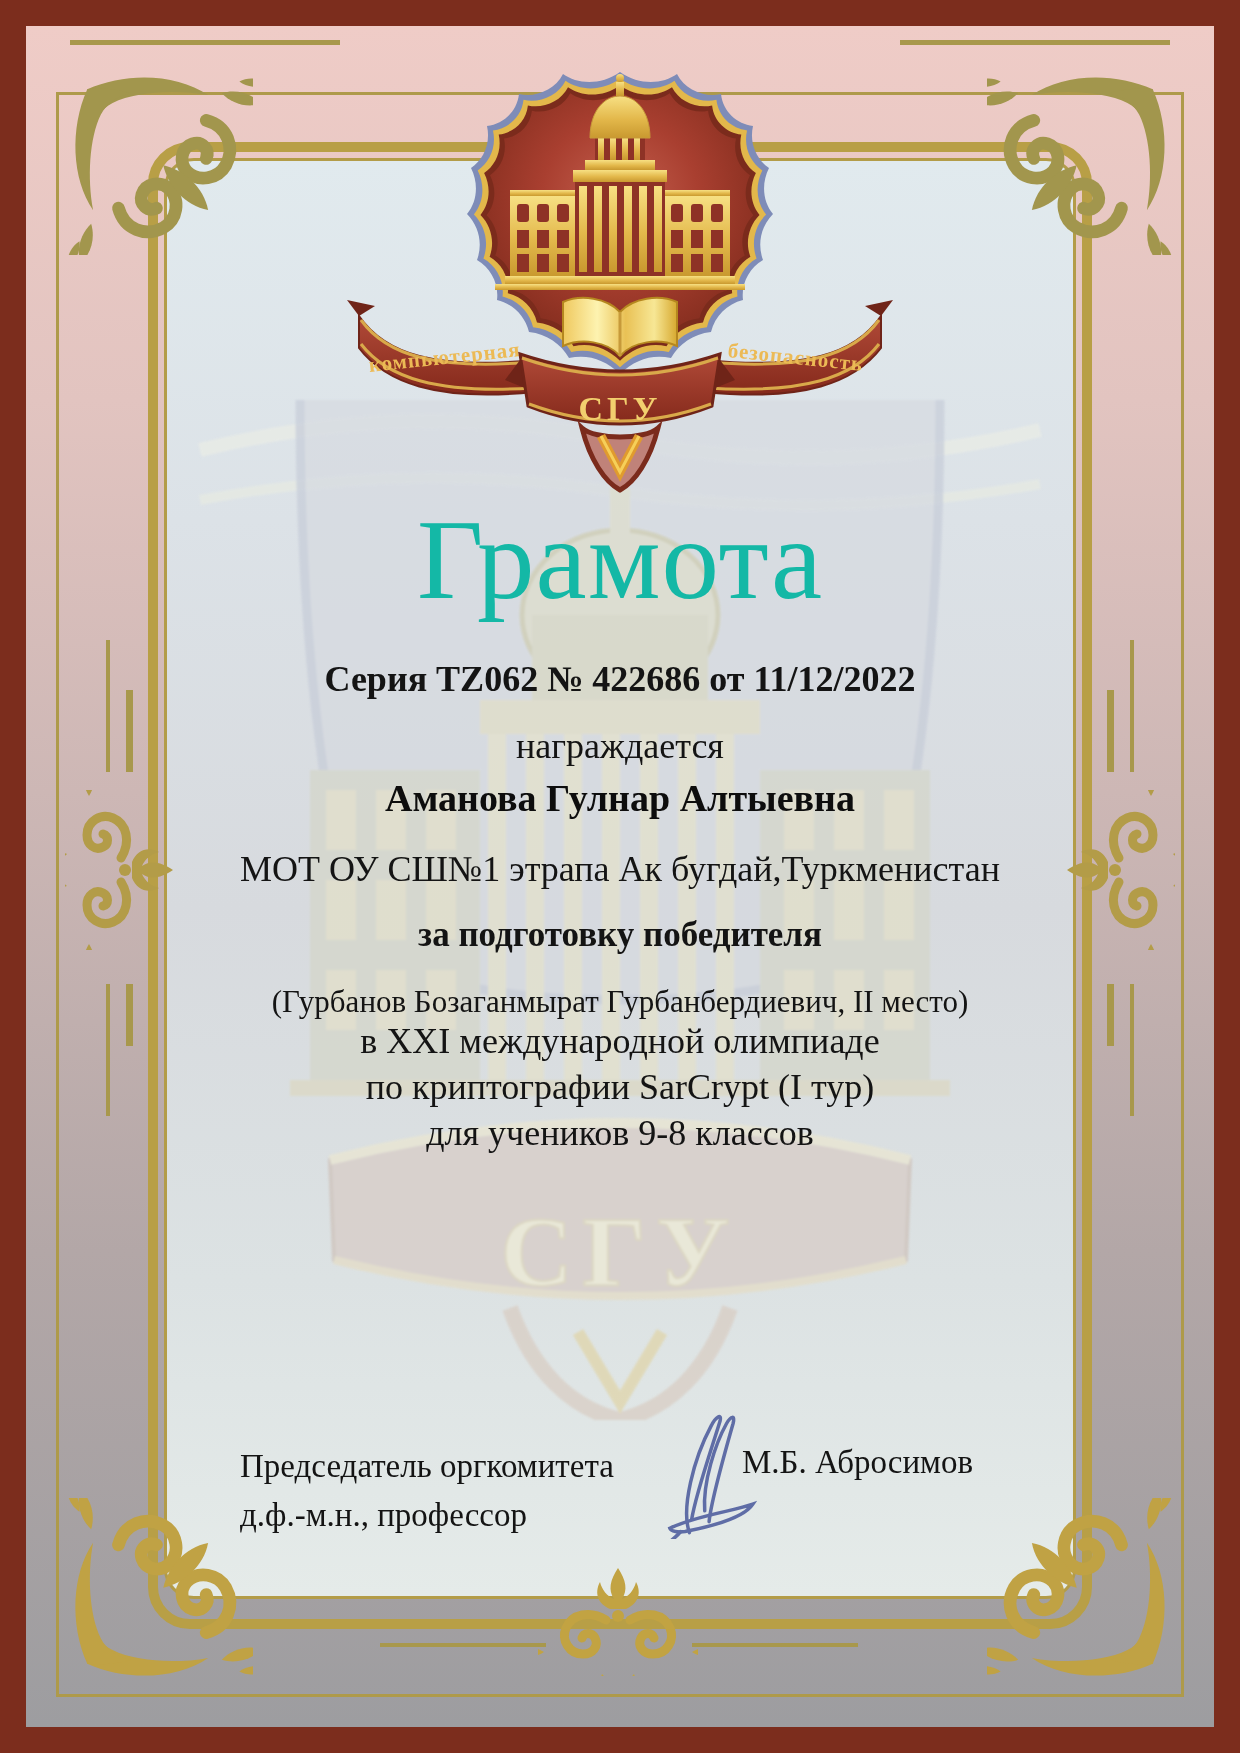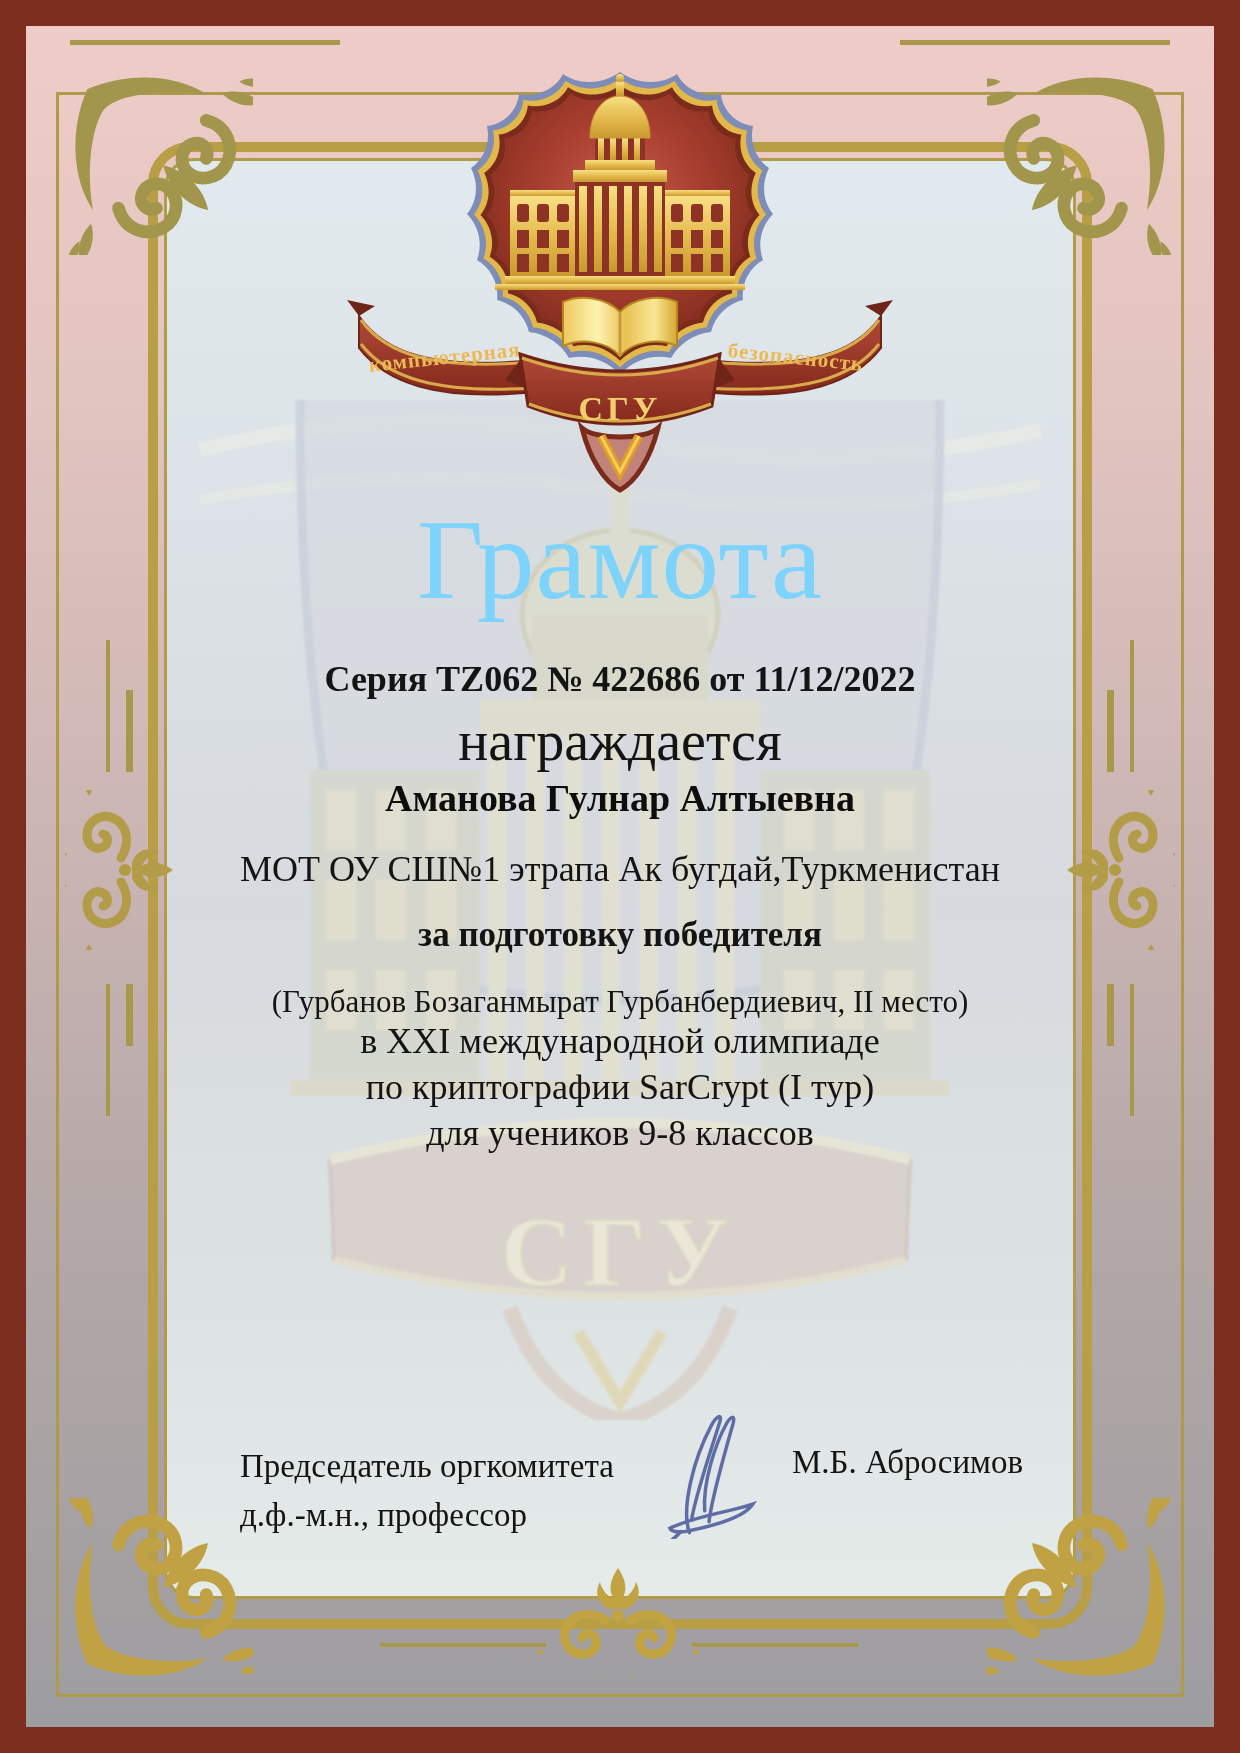--- a/index.html
+++ b/index.html
@@ -31,31 +31,31 @@
   .c-tl{left:58px; top:60px; color:#a2964d;}
   .c-tr{left:987px; top:60px; color:#a2964d; transform:scaleX(-1);}
   .c-bl{left:58px; top:1498px; color:#c0a244; transform:scaleY(-1);}
   .c-br{left:987px; top:1498px; color:#c0a244; transform:scale(-1,-1);}
   .e-left{left:40px; top:815px; color:#b39c48; transform:rotate(90deg);}
   .e-right{left:1040px; top:815px; color:#b39c48; transform:rotate(-90deg);}
   .e-bottom{left:538px; top:1566px; color:#c2a342;}
   .watermark{position:absolute; left:180px; top:380px; opacity:.8; filter:blur(1px); pointer-events:none;}
   .emblem{position:absolute; left:345px; top:64px;}
   .txt{position:absolute; left:170px; width:900px; text-align:center; white-space:nowrap;}
-  .title{top:494px; font-size:115px; letter-spacing:1px; color:#7dd3fc;}
+  .title{top:494px; font-size:115px; letter-spacing:1px; color:#14b8a6;}
   .series{top:658px; font-size:36px;font-weight:bold;}
-  .award{top:709px; font-size:56px;}
+  .award{top:725px; font-size:36px;}
   .name{top:776px; font-size:38px; font-weight:bold; color:#0d0d0d;}
   .org{top:848px; font-size:36px;}
   .reason{top:915px; font-size:35px; font-weight:bold;}
   .reason2{top:984px; font-size:31px;}
   .evt{line-height:46px; font-size:36px;}
   .evt1{top:1018px;} .evt2{top:1064px;} .evt3{top:1110px;}
   .sig-role{position:absolute; left:240px; top:1442px; font-size:33px; line-height:49px; white-space:nowrap;}
-  .sig-name{position:absolute; left:792px; top:1444px; font-size:33px; white-space:nowrap;}
+  .sig-name{position:absolute; left:742px; top:1444px; font-size:33px; white-space:nowrap;}
   .sig-ink{position:absolute; left:648px; top:1404px;}
 </style>
 </head>
 <body>
 
 <svg width="0" height="0" style="position:absolute" aria-hidden="true">
   <defs>
     <path id="tdrop" d="M0,0 C9,-14 11,-36 0,-52 C-11,-36 -9,-14 0,0 Z"></path>
     <g id="cflo">
       <path d="M30,30 C70,12 122,14 154,36 C122,30 80,32 56,44 C44,50 36,62 34,76 C30,60 28,44 30,30 Z"></path>

